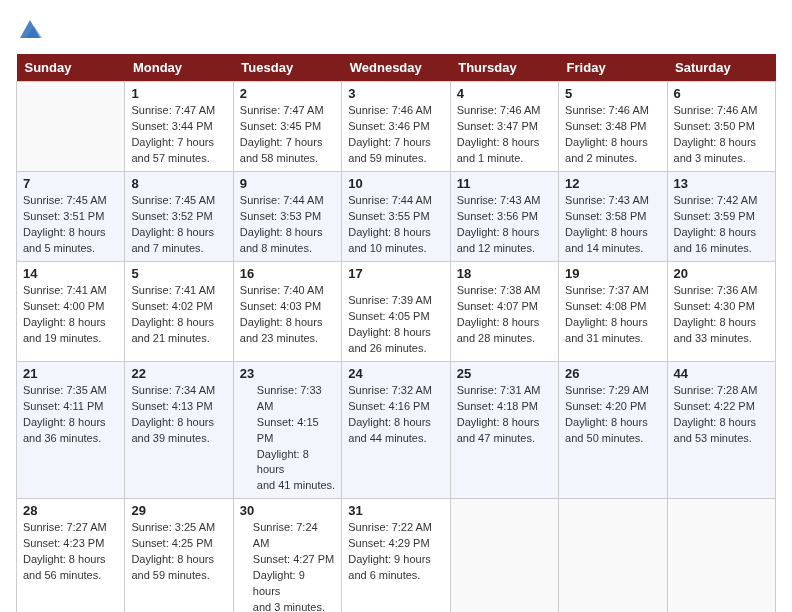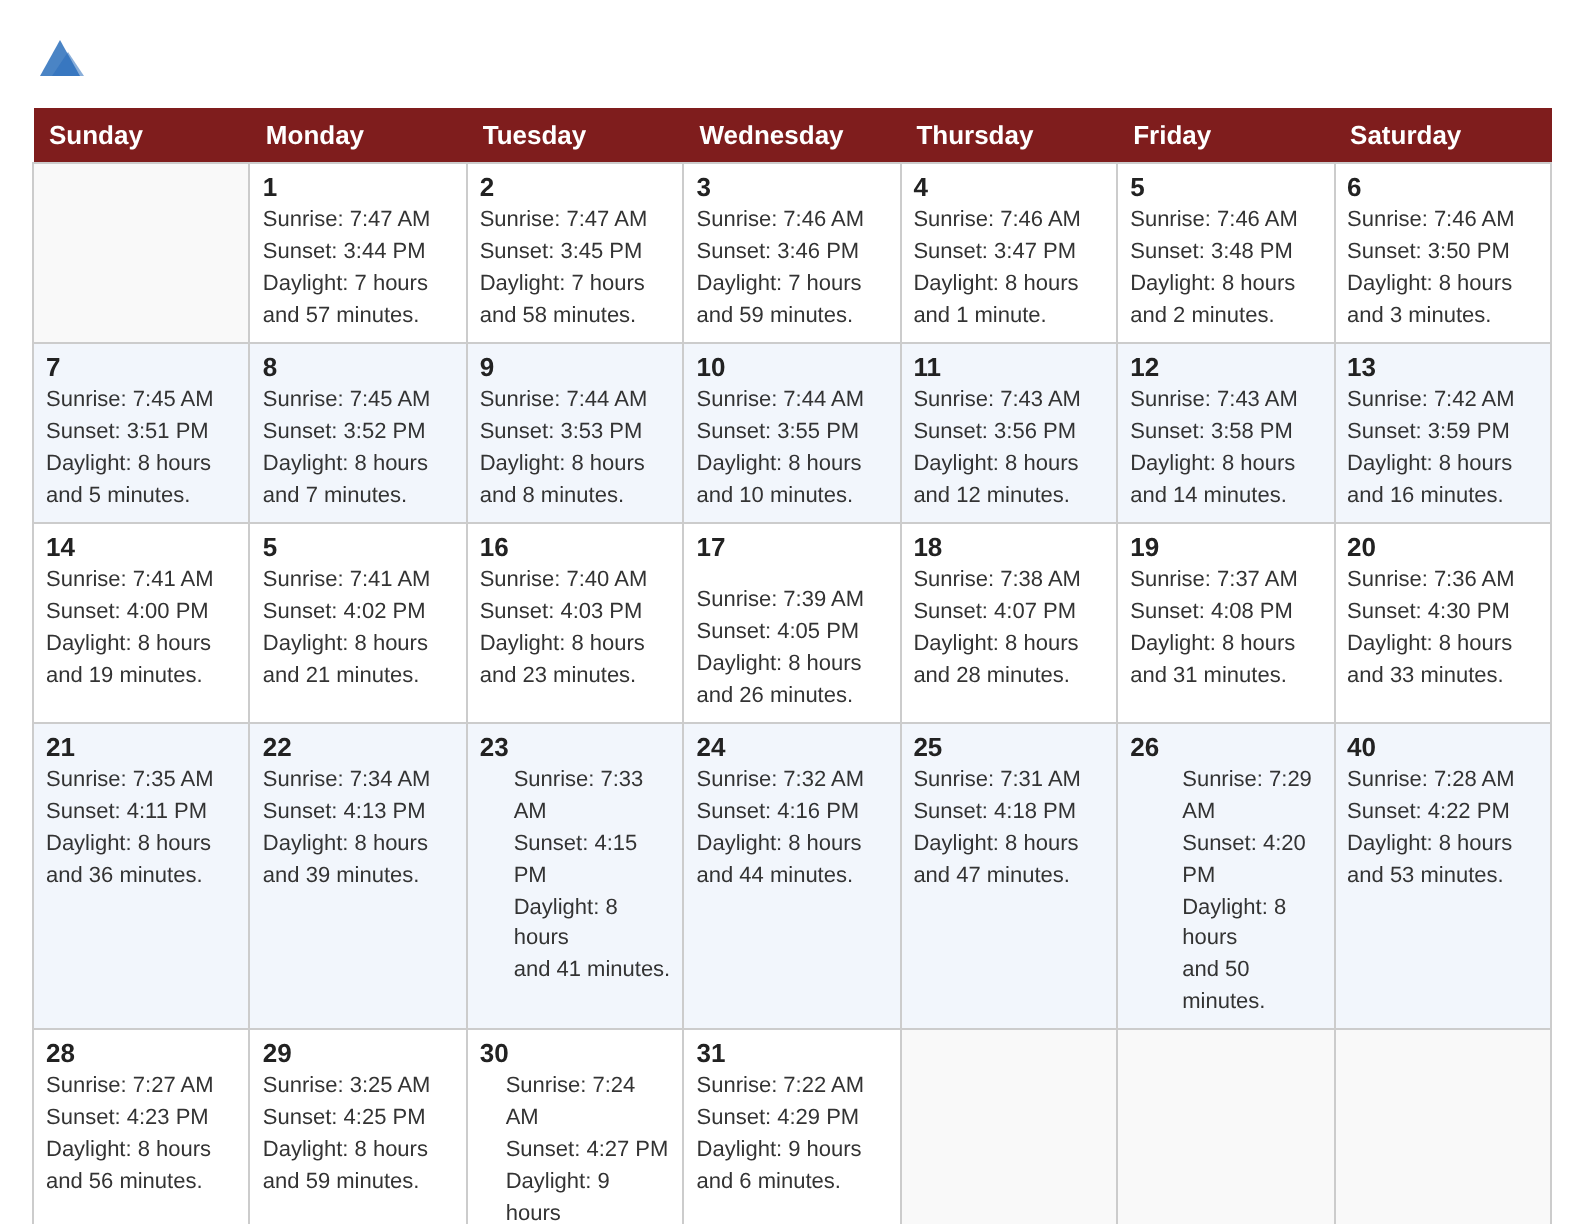--- a/index.html
+++ b/index.html
@@ -298,27 +298,27 @@
         </td>
         <td>
           <div class="day-number">25</div>
           <div class="day-info" style="white-space: pre-line;">Sunrise: 7:31 AM
 Sunset: 4:18 PM
 Daylight: 8 hours
 and 47 minutes.</div>
         </td>
         <td>
           <div class="day-number">26</div>
-          <div class="day-info" style="white-space: pre-line; margin-left: 26px;">Sunrise: 7:29 AM
+          <div class="day-info" style="white-space: pre-line;">Sunrise: 7:29 AM
 Sunset: 4:20 PM
 Daylight: 8 hours
 and 50 minutes.</div>
         </td>
         <td>
-          <div class="day-number">40</div>
+          <div class="day-number">44</div>
           <div class="day-info" style="white-space: pre-line;">Sunrise: 7:28 AM
 Sunset: 4:22 PM
 Daylight: 8 hours
 and 53 minutes.</div>
         </td>
       </tr>
       <tr>
         <td>
           <div class="day-number">28</div>
           <div class="day-info" style="white-space: pre-line;">Sunrise: 7:27 AM

